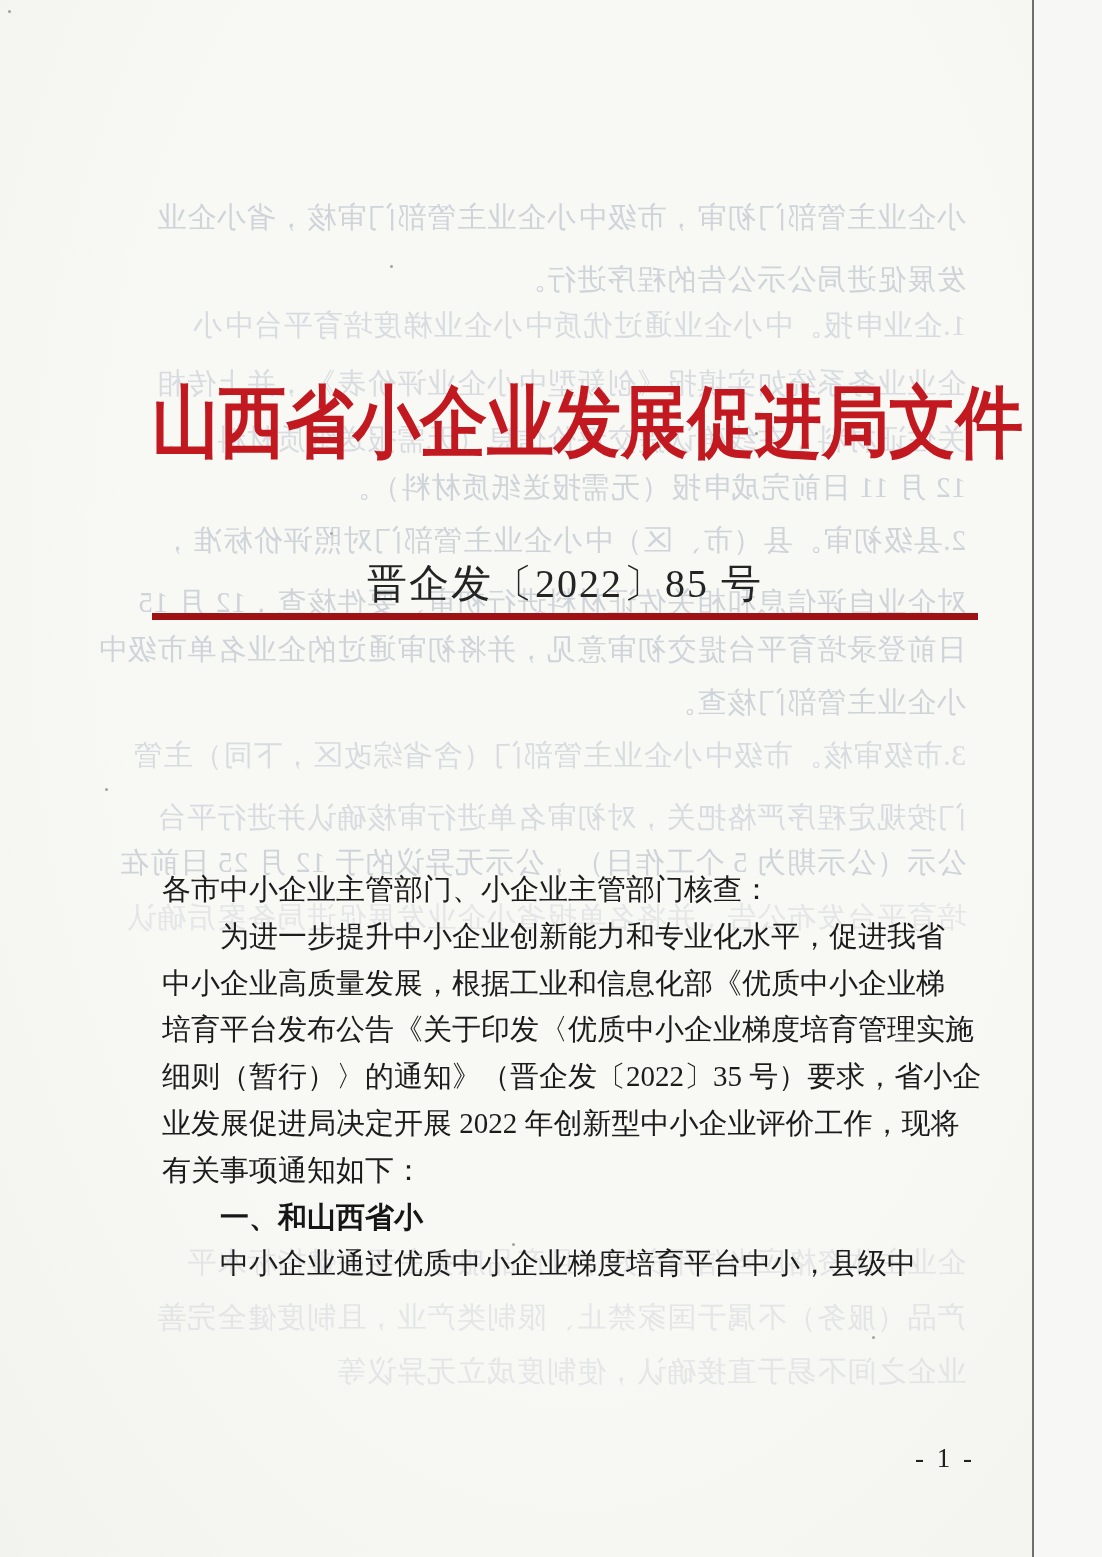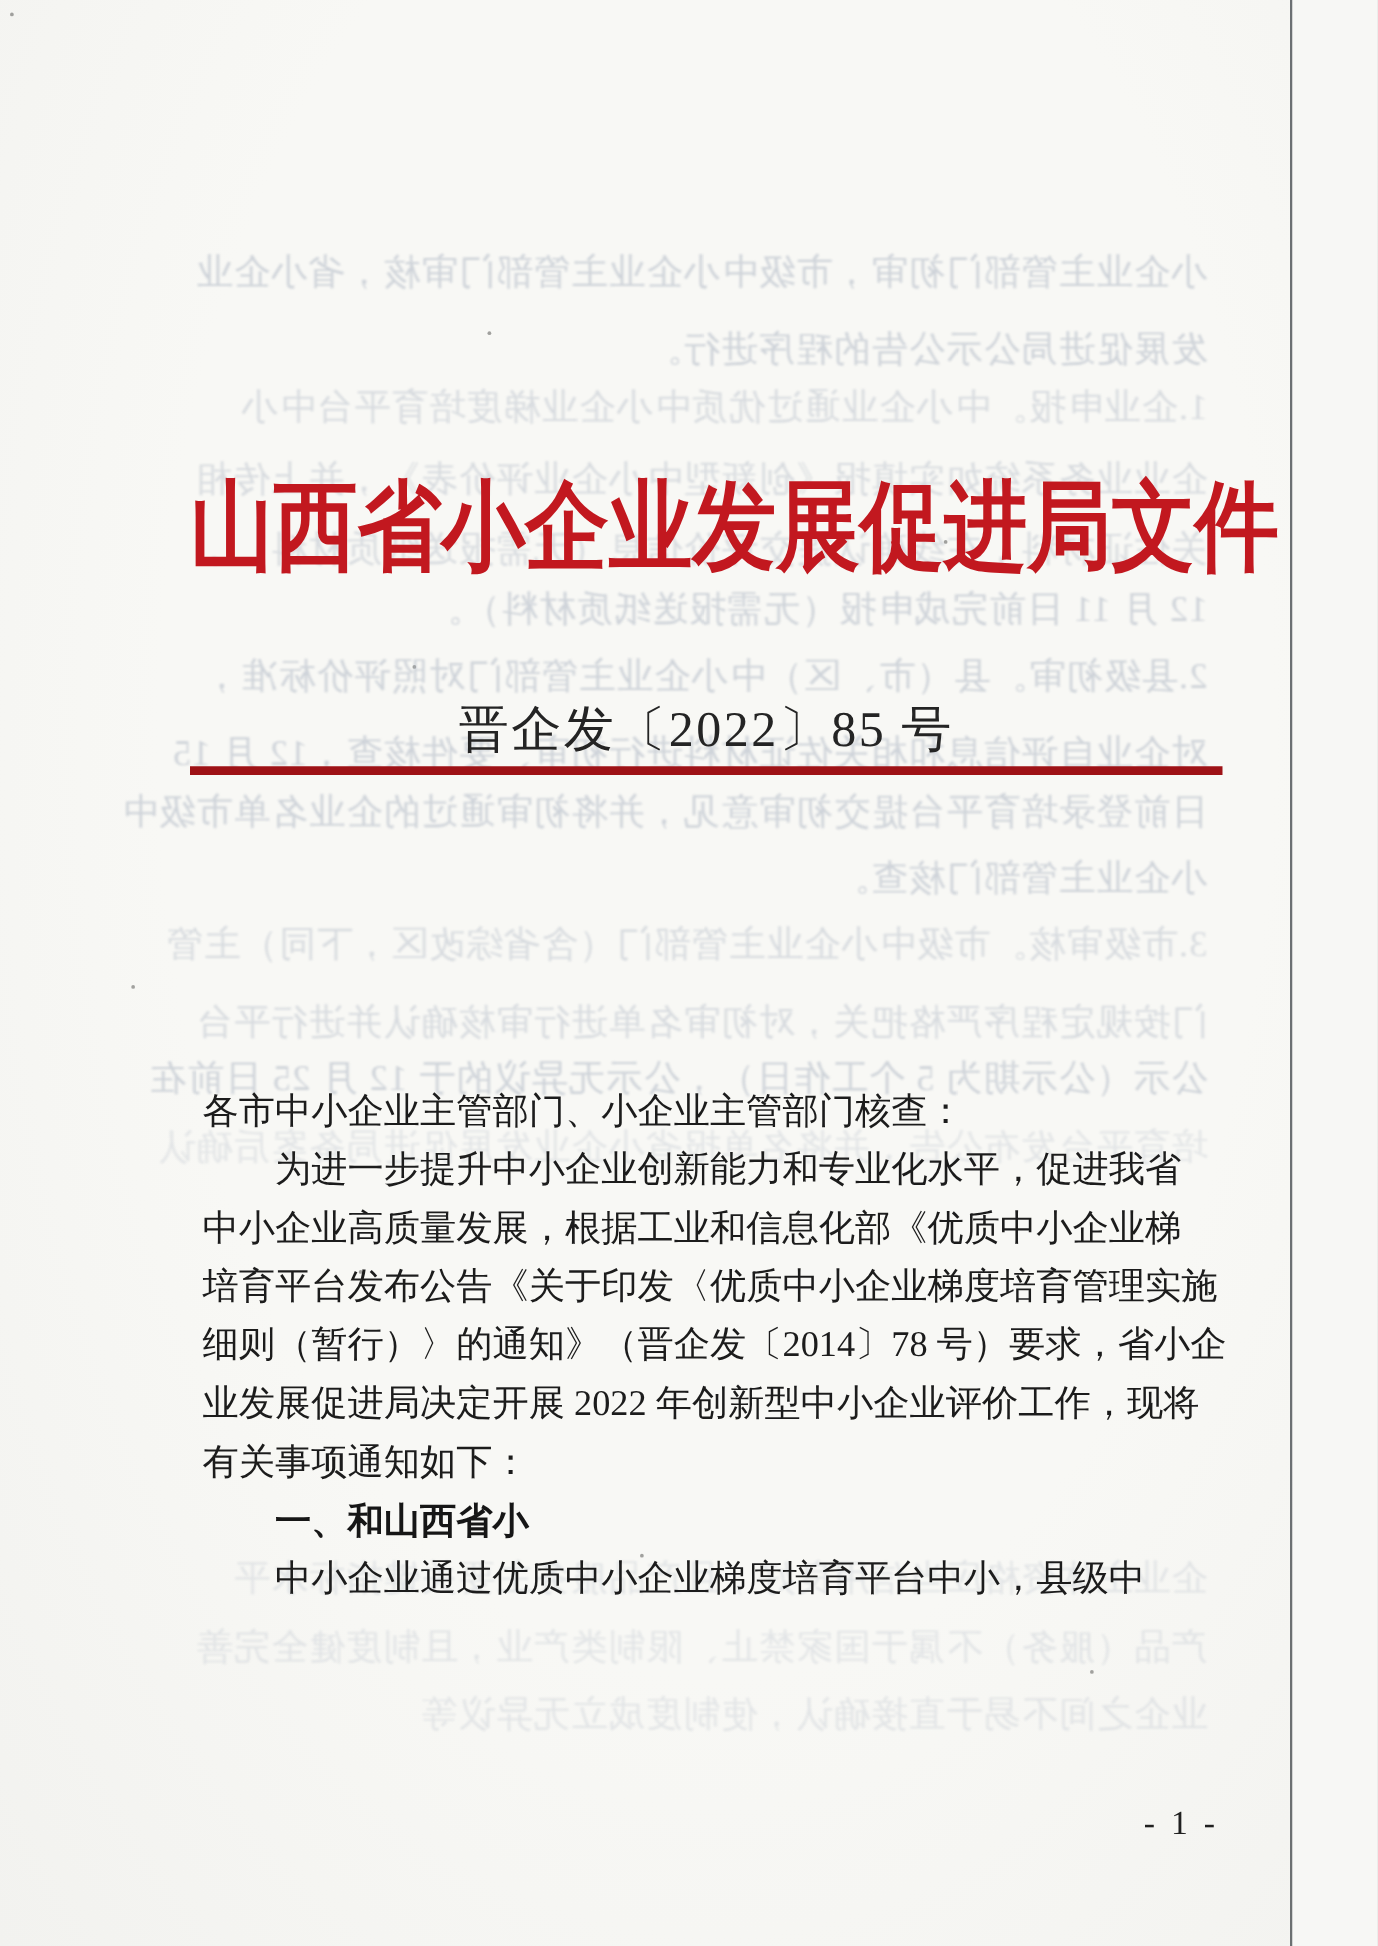--- a/index.html
+++ b/index.html
@@ -122,21 +122,21 @@
     <div class="doc-number">晋企发〔2022〕85 号</div>
 
     <div class="red-rule"></div>
 
 
     <div class="body-text">
       <div class="line">各市中小企业主管部门、小企业主管部门核查：</div>
       <div class="line indent">为进一步提升中小企业创新能力和专业化水平，促进我省</div>
       <div class="line">中小企业高质量发展，根据工业和信息化部《优质中小企业梯</div>
       <div class="line">培育平台发布公告《关于印发〈优质中小企业梯度培育管理实施</div>
-      <div class="line">细则（暂行）〉的通知》（晋企发〔2014〕78 号）要求，省小企</div>
+      <div class="line">细则（暂行）〉的通知》（晋企发〔2022〕35 号）要求，省小企</div>
       <div class="line">业发展促进局决定开展 2022 年创新型中小企业评价工作，现将</div>
       <div class="line">有关事项通知如下：</div>
       <div class="line indent h-sans">一、和山西省小</div>
       <div class="line indent">中小企业通过优质中小企业梯度培育平台中小，县级中</div>
     </div>
 
     <div class="page-number">- 1 -</div>
   </div>
 
   <div class="scan-edge"></div>

